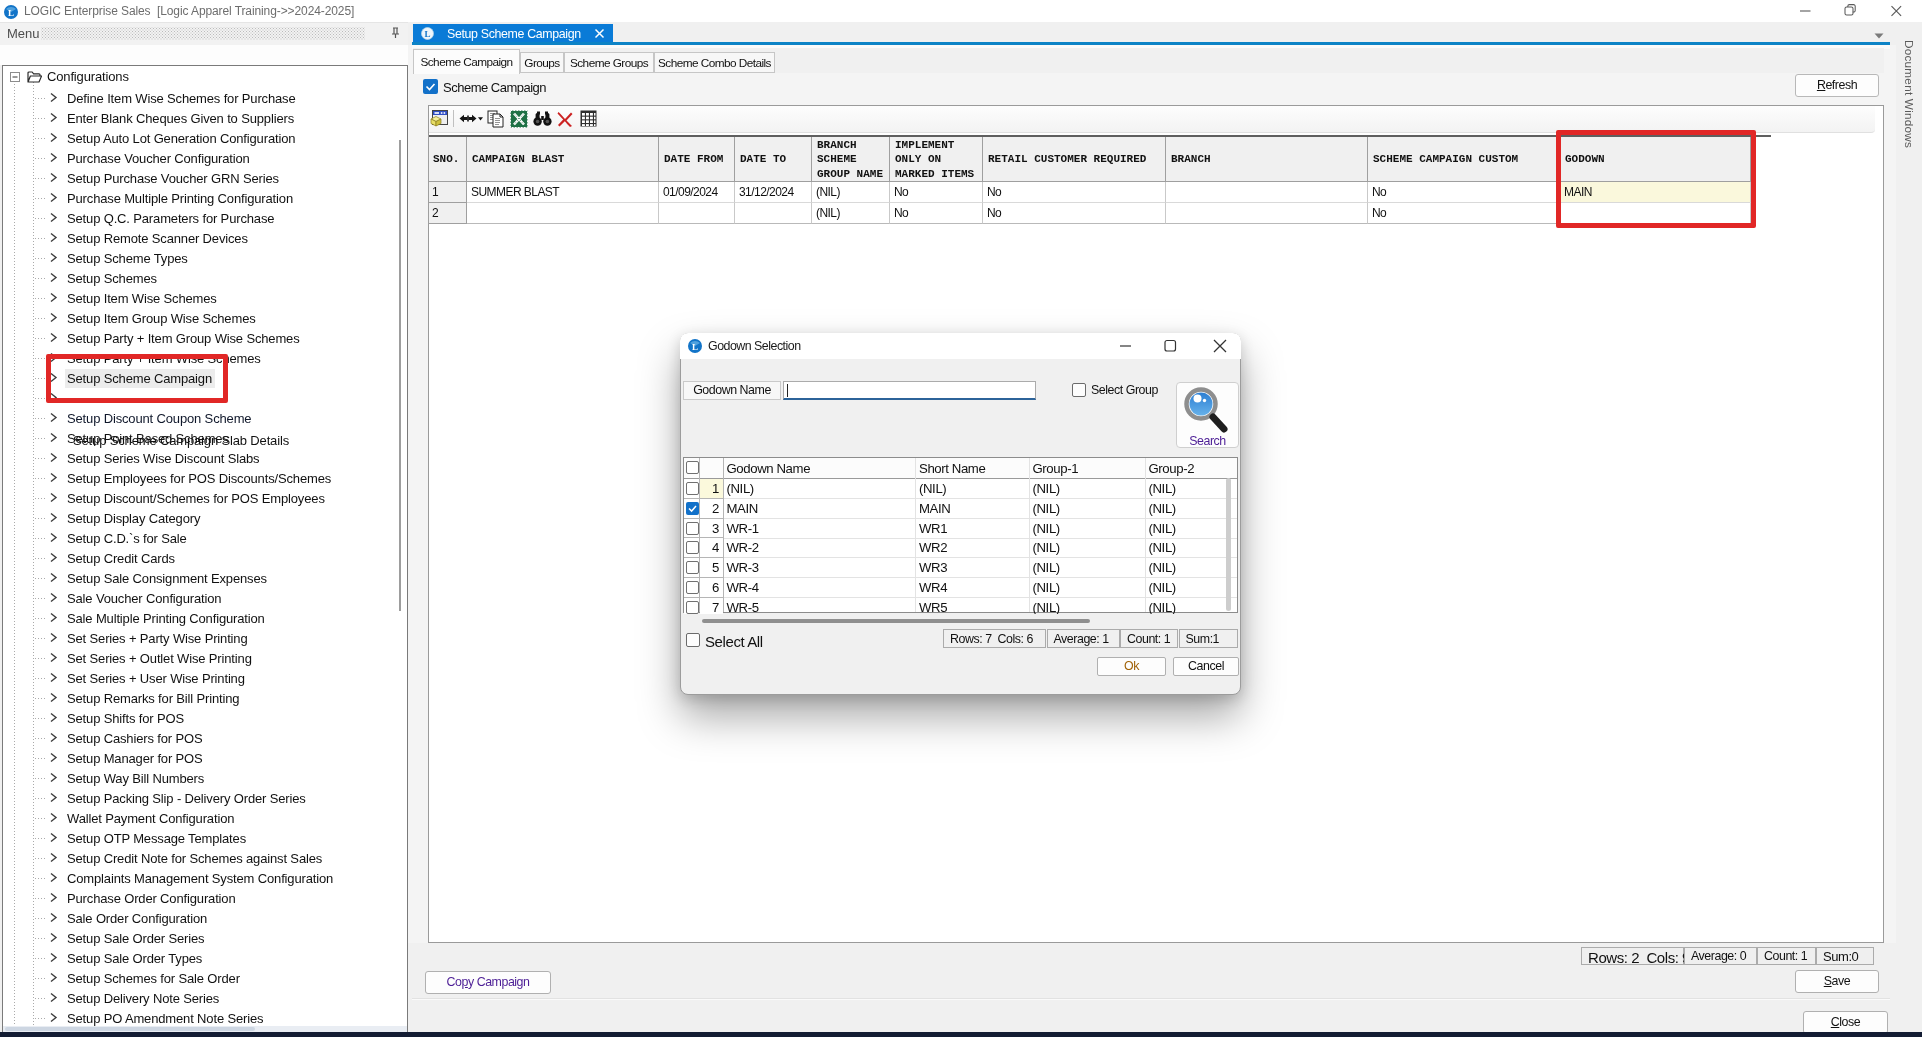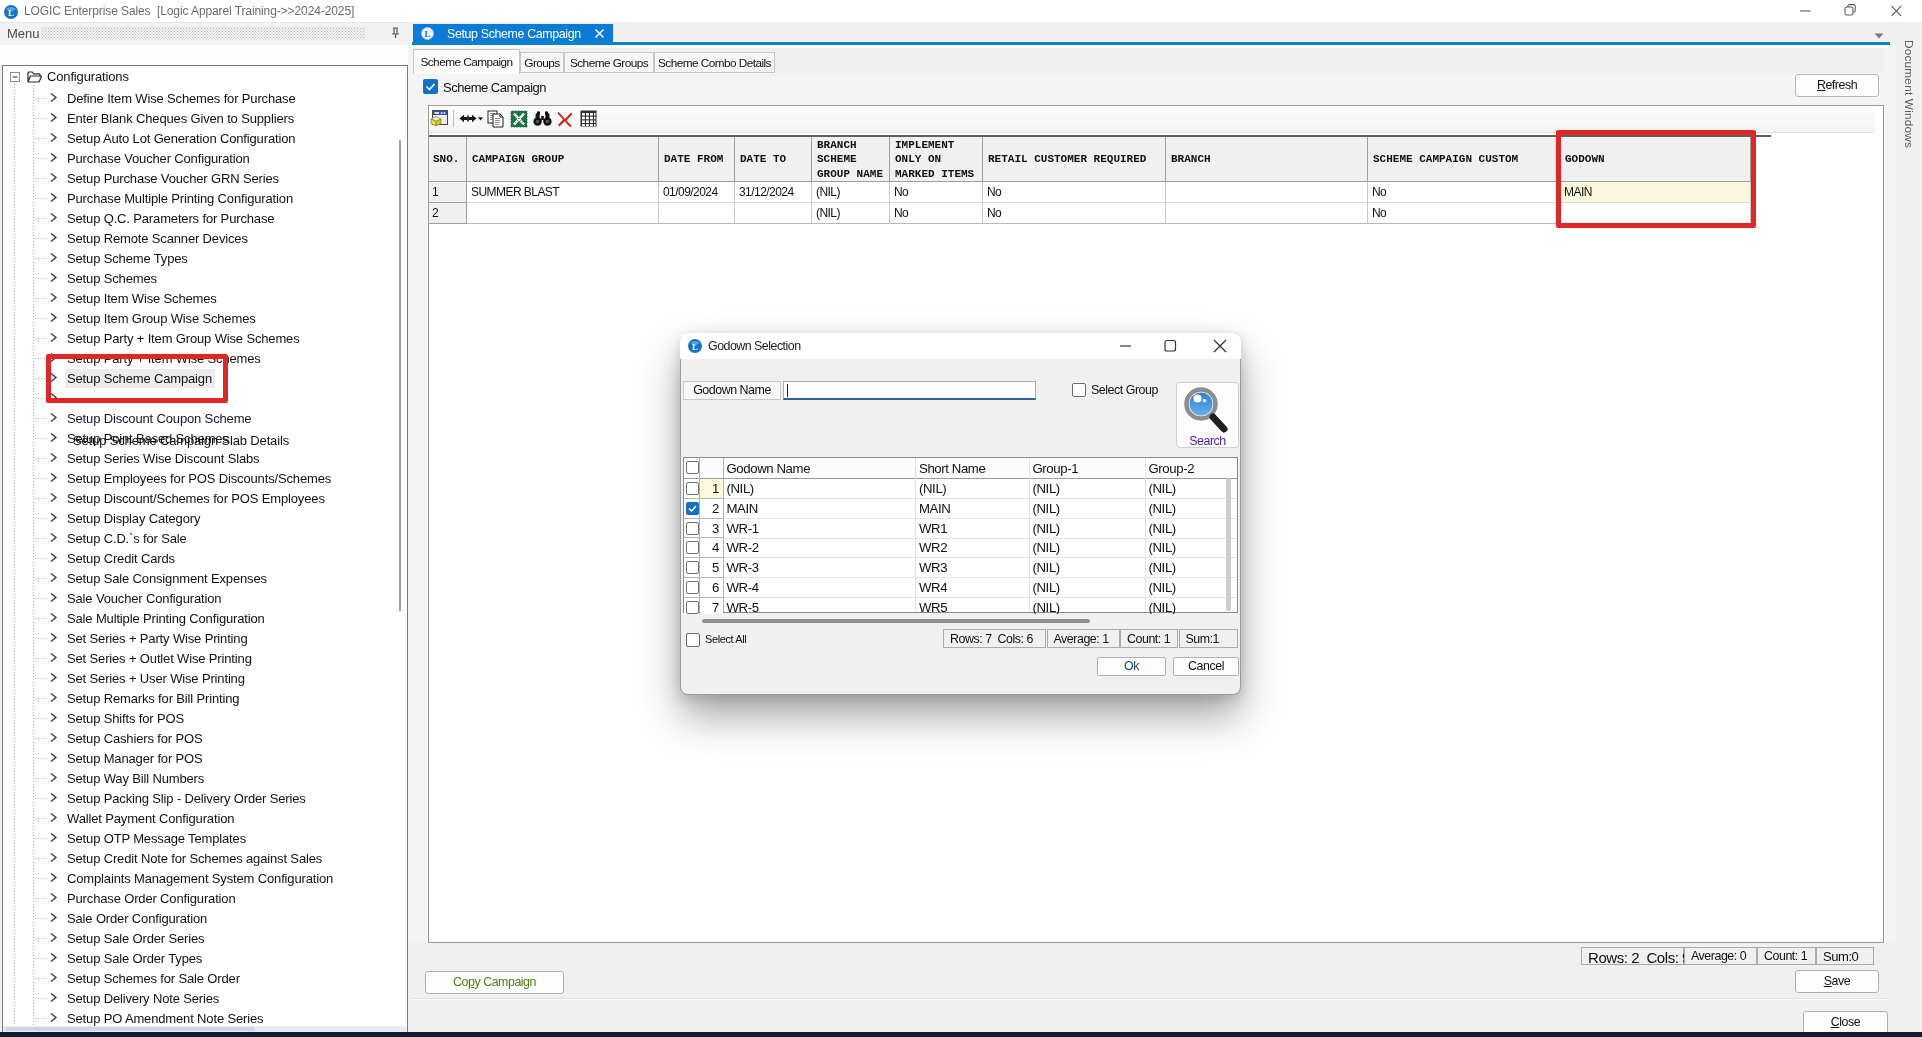--- a/index.html
+++ b/index.html
@@ -404,21 +404,21 @@
       </svg>
     </div>
 
   <div id="grid">
       <div class="abs" style="left:428px;top:135px;width:1343px;height:2px;background:#5f5f5f;"></div>
       <div class="abs" style="left:428px;top:137px;width:39px;height:45px;background:#f0f0f0;border-right:1px solid #9f9f9f;border-bottom:1px solid #9f9f9f;"></div>
       <div class="abs" style="left:433px;top:137px;width:31px;height:45px;display:flex;align-items:center;font-family:'Liberation Mono',monospace;font-weight:bold;font-size:11px;line-height:14.5px;color:#111;white-space:pre;">SNO.</div>
       <div class="abs" style="left:428px;top:182px;width:39px;height:21px;background:#f0f0f0;border-right:1px solid #9f9f9f;border-bottom:1px solid #9f9f9f;font-size:12px;letter-spacing:-0.55px;color:#111;padding:3px 0 0 4px;white-space:nowrap;overflow:hidden;">1</div>
       <div class="abs" style="left:428px;top:203px;width:39px;height:21px;background:#f0f0f0;border-right:1px solid #9f9f9f;border-bottom:1px solid #9f9f9f;font-size:12px;letter-spacing:-0.55px;color:#111;padding:3px 0 0 4px;white-space:nowrap;overflow:hidden;">2</div>
       <div class="abs" style="left:467px;top:137px;width:192px;height:45px;background:#f0f0f0;border-right:1px solid #9f9f9f;border-bottom:1px solid #9f9f9f;"></div>
-      <div class="abs" style="left:472px;top:137px;width:184px;height:45px;display:flex;align-items:center;font-family:'Liberation Mono',monospace;font-weight:bold;font-size:11px;line-height:14.5px;color:#111;white-space:pre;">CAMPAIGN GROUP</div>
+      <div class="abs" style="left:472px;top:137px;width:184px;height:45px;display:flex;align-items:center;font-family:'Liberation Mono',monospace;font-weight:bold;font-size:11px;line-height:14.5px;color:#111;white-space:pre;">CAMPAIGN BLAST</div>
       <div class="abs" style="left:467px;top:182px;width:192px;height:21px;background:#ffffff;border-right:1px solid #c9c9c9;border-bottom:1px solid #d9d9d9;font-size:12px;letter-spacing:-0.55px;color:#111;padding:3px 0 0 4px;white-space:nowrap;overflow:hidden;">SUMMER BLAST</div>
       <div class="abs" style="left:467px;top:203px;width:192px;height:21px;background:#ffffff;border-right:1px solid #c9c9c9;border-bottom:1px solid #b9b9b9;font-size:12px;letter-spacing:-0.55px;color:#111;padding:3px 0 0 4px;white-space:nowrap;overflow:hidden;"></div>
       <div class="abs" style="left:659px;top:137px;width:76px;height:45px;background:#f0f0f0;border-right:1px solid #9f9f9f;border-bottom:1px solid #9f9f9f;"></div>
       <div class="abs" style="left:664px;top:137px;width:68px;height:45px;display:flex;align-items:center;font-family:'Liberation Mono',monospace;font-weight:bold;font-size:11px;line-height:14.5px;color:#111;white-space:pre;">DATE FROM</div>
       <div class="abs" style="left:659px;top:182px;width:76px;height:21px;background:#ffffff;border-right:1px solid #c9c9c9;border-bottom:1px solid #d9d9d9;font-size:12px;letter-spacing:-0.55px;color:#111;padding:3px 8px 0 4px;white-space:nowrap;overflow:hidden;">01/09/2024</div>
       <div class="abs" style="left:659px;top:203px;width:76px;height:21px;background:#ffffff;border-right:1px solid #c9c9c9;border-bottom:1px solid #b9b9b9;font-size:12px;letter-spacing:-0.55px;color:#111;padding:3px 0 0 4px;white-space:nowrap;overflow:hidden;"></div>
       <div class="abs" style="left:735px;top:137px;width:77px;height:45px;background:#f0f0f0;border-right:1px solid #9f9f9f;border-bottom:1px solid #9f9f9f;"></div>
       <div class="abs" style="left:740px;top:137px;width:69px;height:45px;display:flex;align-items:center;font-family:'Liberation Mono',monospace;font-weight:bold;font-size:11px;line-height:14.5px;color:#111;white-space:pre;">DATE TO</div>
       <div class="abs" style="left:735px;top:182px;width:77px;height:21px;background:#ffffff;border-right:1px solid #c9c9c9;border-bottom:1px solid #d9d9d9;font-size:12px;letter-spacing:-0.55px;color:#111;padding:3px 0 0 4px;white-space:nowrap;overflow:hidden;">31/12/2024</div>
       <div class="abs" style="left:735px;top:203px;width:77px;height:21px;background:#ffffff;border-right:1px solid #c9c9c9;border-bottom:1px solid #b9b9b9;font-size:12px;letter-spacing:-0.55px;color:#111;padding:3px 0 0 4px;white-space:nowrap;overflow:hidden;"></div>
@@ -454,21 +454,21 @@
     </div>
 
   <div class="abs" style="left:1556px;top:130px;width:200px;height:98px;border:5px solid #e12726;border-radius:2px;"></div>
 
   <div id="statusmain">
       <div class="abs" style="left:1581px;top:947px;width:103px;height:18px;background:#efefef;border:1px solid #ababab;font-size:15px;letter-spacing:-0.45px;color:#111;padding:1px 0 0 6px;white-space:pre;">Rows: 2  Cols: 9</div>
       <div class="abs" style="left:1684px;top:947px;width:73px;height:18px;background:#efefef;border:1px solid #ababab;font-size:12.4px;letter-spacing:-0.45px;color:#111;padding:1px 0 0 6px;white-space:pre;">Average: 0</div>
       <div class="abs" style="left:1757px;top:947px;width:59px;height:18px;background:#efefef;border:1px solid #ababab;font-size:12.4px;letter-spacing:-0.45px;color:#111;padding:1px 0 0 6px;white-space:pre;">Count: 1</div>
       <div class="abs" style="left:1816px;top:947px;width:58px;height:18px;background:#efefef;border:1px solid #ababab;font-size:13px;letter-spacing:-0.45px;color:#111;padding:1px 0 0 6px;white-space:pre;">Sum:0</div>
     </div>
-  <div class="abs" style="left:425px;top:971px;width:139px;height:23px;background:#fdfdfd;border:1px solid #b0b0b0;border-radius:3px;text-align:center;font-size:12.4px;letter-spacing:-0.45px;color:#4d7c0f;line-height:21px;">Co<span style="text-decoration:underline">p</span>y Campaign</div>
+  <div class="abs" style="left:425px;top:971px;width:126px;height:23px;background:#fdfdfd;border:1px solid #b0b0b0;border-radius:3px;text-align:center;font-size:12.4px;letter-spacing:-0.45px;color:#4c1d95;line-height:21px;">Co<span style="text-decoration:underline">p</span>y Campaign</div>
   <div class="abs" style="left:1795px;top:970px;width:84px;height:23px;background:#fdfdfd;border:1px solid #b0b0b0;border-radius:3px;text-align:center;font-size:12.4px;letter-spacing:-0.45px;color:#111;line-height:21px;"><span style="text-decoration:underline">S</span>ave</div>
   <div class="abs" style="left:412px;top:998px;width:1478px;height:2px;background:#fafafa;border-top:1px solid #e2e2e2;"></div>
   <div class="abs" style="left:1803px;top:1011px;width:85px;height:23px;background:#fdfdfd;border:1px solid #b0b0b0;border-radius:3px;text-align:center;font-size:12.4px;letter-spacing:-0.45px;color:#111;line-height:21px;"><span style="text-decoration:underline">C</span>lose</div>
 
   <div class="abs" style="left:0;top:1032px;width:1922px;height:5px;background:#131c33;"></div>
 
   <div id="dialog">
       <div class="abs" style="left:680px;top:333px;width:561px;height:362px;background:#f0f0f0;border:1px solid #9c9c9c;border-radius:8px;box-shadow:0 22px 42px rgba(0,0,0,0.34), 0 4px 14px rgba(0,0,0,0.16);"></div>
       <div class="abs" style="left:680px;top:333px;width:561px;height:26px;background:#ffffff;border-radius:8px 8px 0 0;"></div>
       <svg class="abs" style="left:688px;top:339px" width="14" height="14" viewBox="0 0 14 14">
@@ -579,22 +579,22 @@
       <div class="abs" style="left:722.5px;top:616.8px;width:514px;height:1px;background:#e3e3e3;"></div>
       <div class="abs" style="left:699px;top:458px;width:1px;height:154px;background:#b5b5b5;"></div>
       <div class="abs" style="left:722.5px;top:458px;width:1px;height:154px;background:#b5b5b5;"></div>
       <div class="abs" style="left:915px;top:458px;width:1px;height:154px;background:#e3e3e3;"></div>
       <div class="abs" style="left:1028.5px;top:458px;width:1px;height:154px;background:#e3e3e3;"></div>
       <div class="abs" style="left:1144.5px;top:458px;width:1px;height:154px;background:#e3e3e3;"></div>
       <div class="abs" style="left:682px;top:614px;width:557px;height:8px;background:#f0f0f0;"></div>
       <div class="abs" style="left:1226px;top:478px;width:5px;height:133px;background:#cdcdcd;border-radius:3px;"></div>
       <div class="abs" style="left:702px;top:619px;width:388px;height:4px;background:#8f8f8f;border-radius:2px;"></div>
       <div class="abs" style="left:685.5px;top:633px;width:14px;height:14px;background:#fdfdfd;border:1px solid #6b6b6b;border-radius:2px;"></div>
-      <div class="abs" style="left:705px;top:633px;font-size:11px;letter-spacing:-0.4px;color:#111;">Select All</div>
+      <div class="abs" style="left:705px;top:633px;font-size:15px;letter-spacing:-0.4px;color:#111;">Select All</div>
       <div class="abs" style="left:943px;top:629px;width:103px;height:19px;background:#f0f0f0;border:1px solid #ababab;font-size:12.4px;letter-spacing:-0.45px;color:#111;padding:1.5px 0 0 6px;white-space:pre;">Rows: 7  Cols: 6</div>
       <div class="abs" style="left:1046.5px;top:629px;width:73px;height:19px;background:#f0f0f0;border:1px solid #ababab;font-size:12.4px;letter-spacing:-0.45px;color:#111;padding:1.5px 0 0 6px;white-space:pre;">Average: 1</div>
       <div class="abs" style="left:1120px;top:629px;width:58px;height:19px;background:#f0f0f0;border:1px solid #ababab;font-size:12.4px;letter-spacing:-0.45px;color:#111;padding:1.5px 0 0 6px;white-space:pre;">Count: 1</div>
       <div class="abs" style="left:1178.5px;top:629px;width:59px;height:19px;background:#f0f0f0;border:1px solid #ababab;font-size:12.4px;letter-spacing:-0.45px;color:#111;padding:1.5px 0 0 6px;white-space:pre;">Sum:1</div>
-      <div class="abs" style="left:1097px;top:657px;width:69px;height:19px;background:#fdfdfd;border:1px solid #b0b0b0;border-radius:2px;text-align:center;font-size:12.4px;letter-spacing:-0.45px;color:#0c4a6e;line-height:17px;">Ok</div>
+      <div class="abs" style="left:1097px;top:657px;width:69px;height:19px;background:#fdfdfd;border:1px solid #b0b0b0;border-radius:2px;text-align:center;font-size:12.4px;letter-spacing:-0.45px;color:#a16207;line-height:17px;">Ok</div>
       <div class="abs" style="left:1173px;top:657px;width:66px;height:19px;background:#fdfdfd;border:1px solid #b0b0b0;border-radius:2px;text-align:center;font-size:12.4px;letter-spacing:-0.45px;color:#111;line-height:17px;">Cancel</div>
     </div>
 
 </div>
 
 </body></html>

